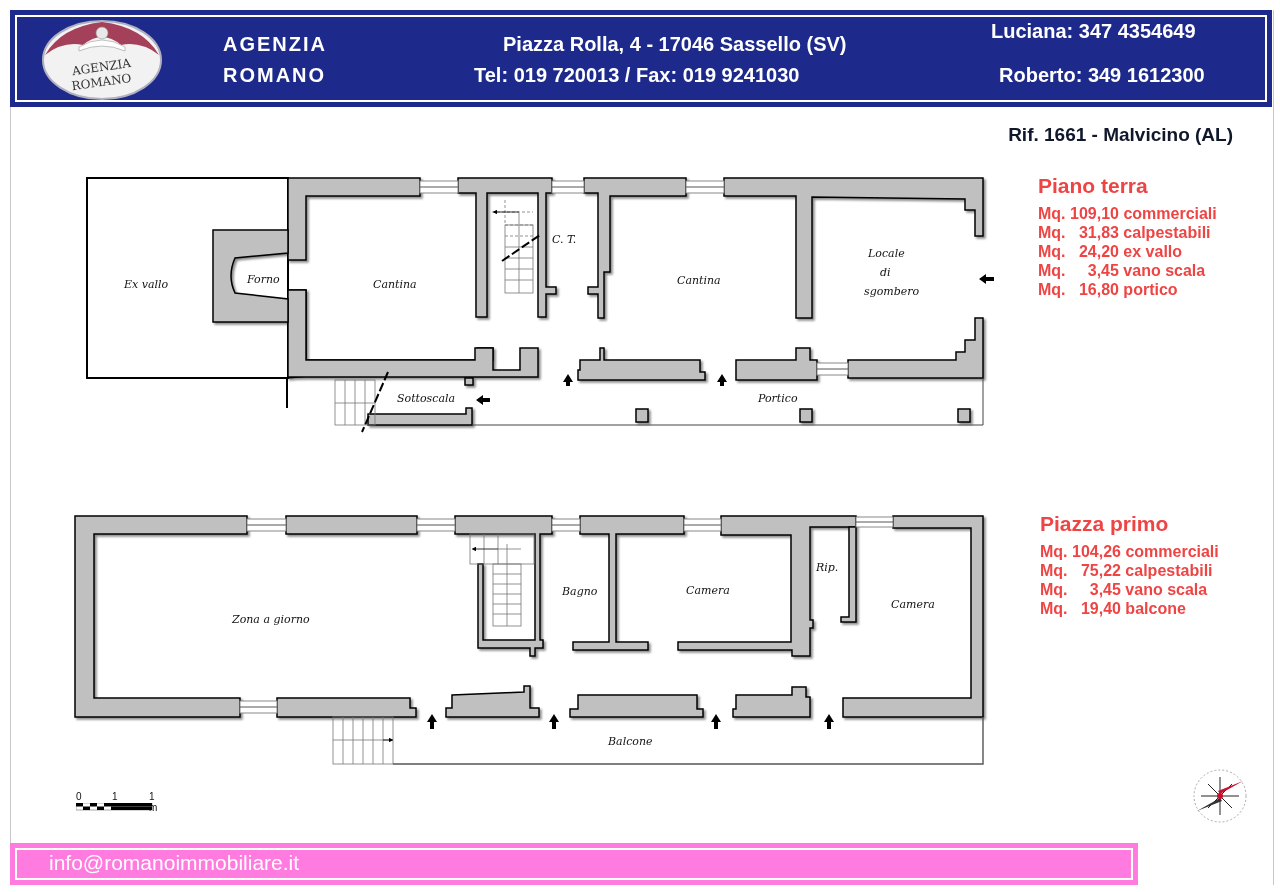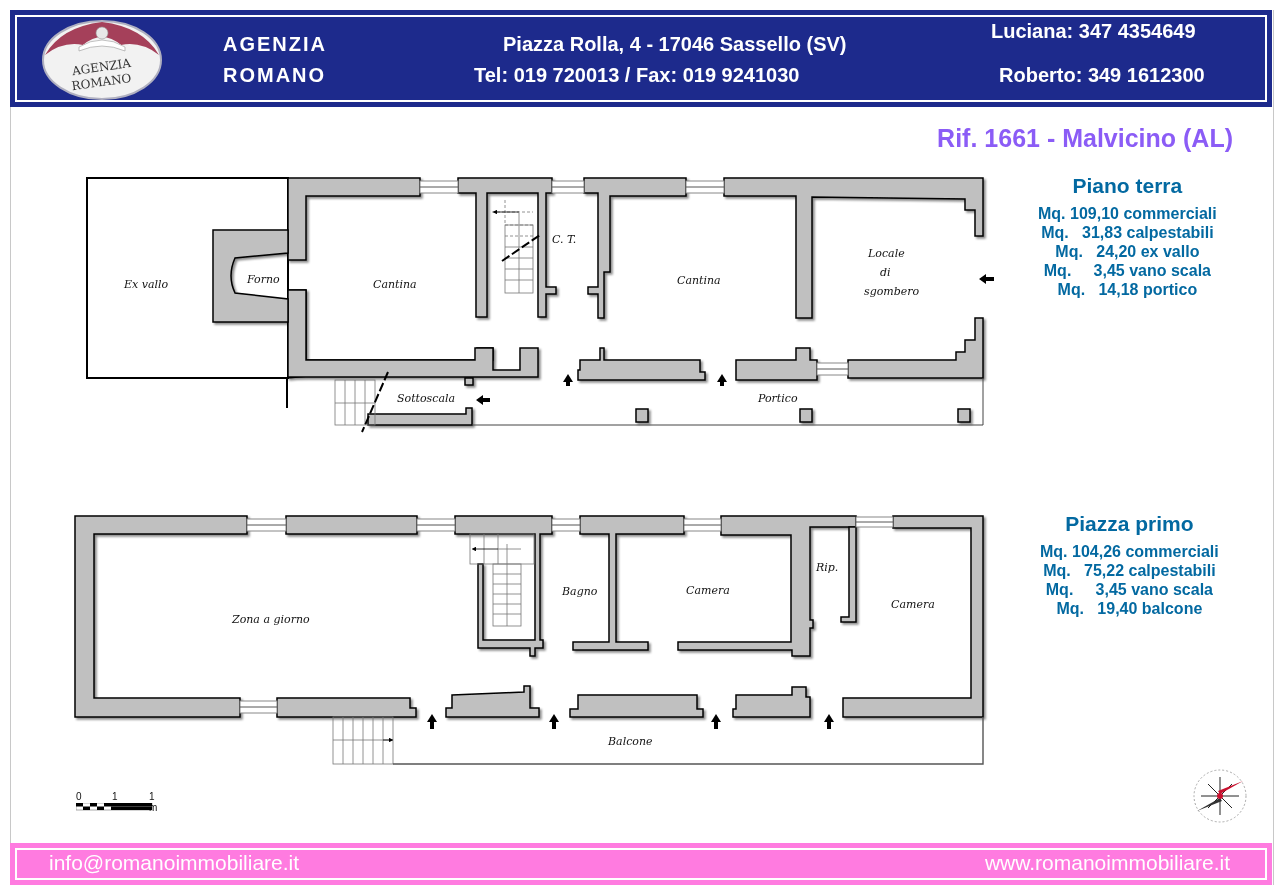--- a/index.html
+++ b/index.html
@@ -8,31 +8,31 @@
   .header { position: absolute; left: 10px; top: 10px; width: 1262px; height: 97px; background: #1d2a8c; box-sizing: border-box; }
   .header-inner { position: absolute; left: 5px; top: 5px; right: 5px; bottom: 5px; border: 2px solid #ffffff; }
   .logo { position: absolute; left: 41px; top: 19px; width: 122px; height: 82px; }
   .h-text { position: absolute; color: #ffffff; font-weight: bold; font-size: 20px; white-space: nowrap; }
   .agency1 { left: 223px; top: 33px; letter-spacing: 2px; }
   .agency2 { left: 223px; top: 64px; letter-spacing: 2px; }
   .addr { left: 466px; top: 33px; margin-left: 37px; }
   .tel { left: 474px; top: 64px; }
   .luc { left: 991px; top: 20px; }
   .rob { left: 989px; top: 64px; margin-left: 10px; }
-  .ref { position: absolute; right: 47px; top: 124px; font-size: 25px; font-weight: bold; color: #8b5cf6; }
+  .ref { position: absolute; right: 47px; top: 124px; font-size: 19px; font-weight: bold; color: #0f172a; }
   .plans { position: absolute; left: 0; top: 0; }
-  .legend { position: absolute; color: #0369a1; text-align: center; }
+  .legend { position: absolute; color: #ef4444; }
   .legend .title { font-size: 21px; font-weight: bold; margin-bottom: 6px; }
   .legend .row { font-size: 16px; font-weight: bold; line-height: 19px; white-space: pre; }
   .legend-terra { left: 1038px; top: 174px; }
   .legend-primo { left: 1040px; top: 512px; }
   .scale { position: absolute; left: 76px; top: 791px; }
   .scale-label { position: absolute; font-size: 10px; color: #111; }
   .compass { position: absolute; left: 1189px; top: 767px; }
-  .footer { position: absolute; left: 10px; top: 843px; width: 1262px; height: 42px; background: #ff7be0; }
+  .footer { position: absolute; left: 10px; top: 843px; width: 1128px; height: 42px; background: #ff7be0; }
   .footer-inner { position: absolute; left: 5px; top: 5px; right: 5px; bottom: 5px; border: 2px solid #ffffff; }
   .f-text { position: absolute; color: #ffffff; font-size: 21px; top: 8px; }
   .email { left: 39px; }
   .web { right: 42px; }
   .room-label { font-family: "DejaVu Serif", serif; font-style: italic; font-size: 11px; fill: #111; }
 </style>
 </head>
 <body>
 
 <div class="page-frame"></div>
@@ -241,21 +241,21 @@
     <text class="room-label" x="608" y="745">Balcone</text>
   </g>
 </svg>
 
 <div class="legend legend-terra">
   <div class="title">Piano terra</div>
   <div class="row">Mq. 109,10 commerciali</div>
   <div class="row">Mq.   31,83 calpestabili</div>
   <div class="row">Mq.   24,20 ex vallo</div>
   <div class="row">Mq.     3,45 vano scala</div>
-  <div class="row">Mq.   14,18 portico</div>
+  <div class="row">Mq.   16,80 portico</div>
 </div>
 <div class="legend legend-primo">
   <div class="title">Piazza primo</div>
   <div class="row">Mq. 104,26 commerciali</div>
   <div class="row">Mq.   75,22 calpestabili</div>
   <div class="row">Mq.     3,45 vano scala</div>
   <div class="row">Mq.   19,40 balcone</div>
 </div>
 
 <div class="scale">
@@ -283,14 +283,13 @@
     <line x1="43" y1="17" x2="19" y2="41"></line>
   </g>
   <path d="M8,44 L31,31 L33,34 Z" fill="#333"></path>
   <path d="M54,14 L31,27 L29,24 Z" fill="#c8102e"></path>
   <circle cx="31" cy="29" r="3" fill="#c8102e"></circle>
 </svg>
 
 <div class="footer">
   <div class="footer-inner"></div>
   <div class="f-text email">info@romanoimmobiliare.it</div>
-  <div class="f-text web">www.romanoimmobiliare.it</div>
 </div>
 
 </body></html>

